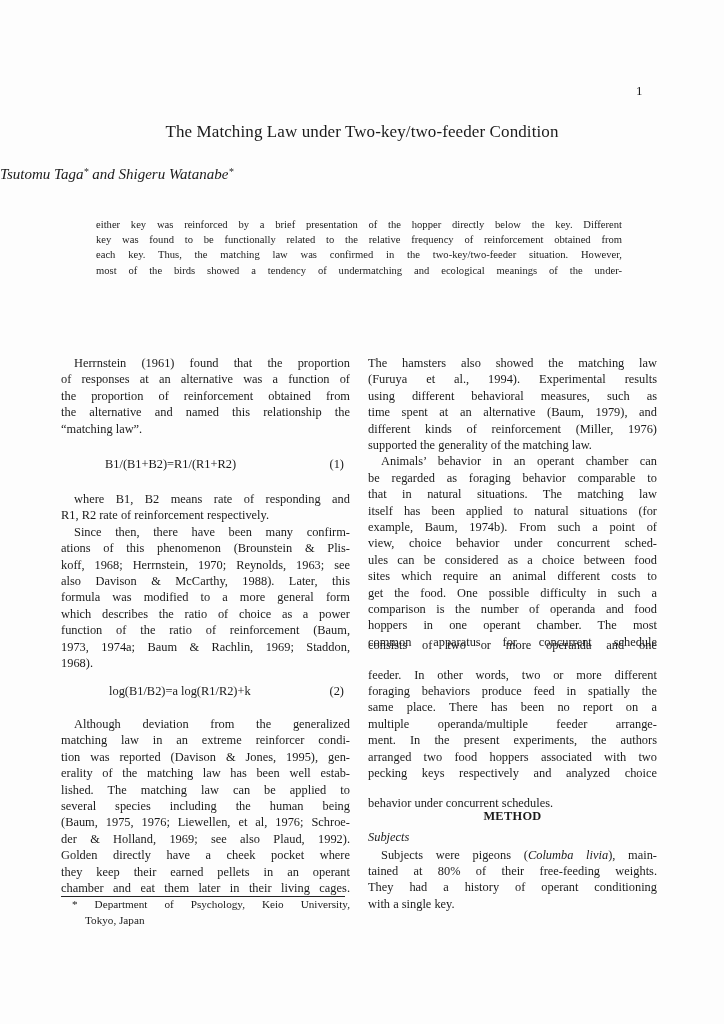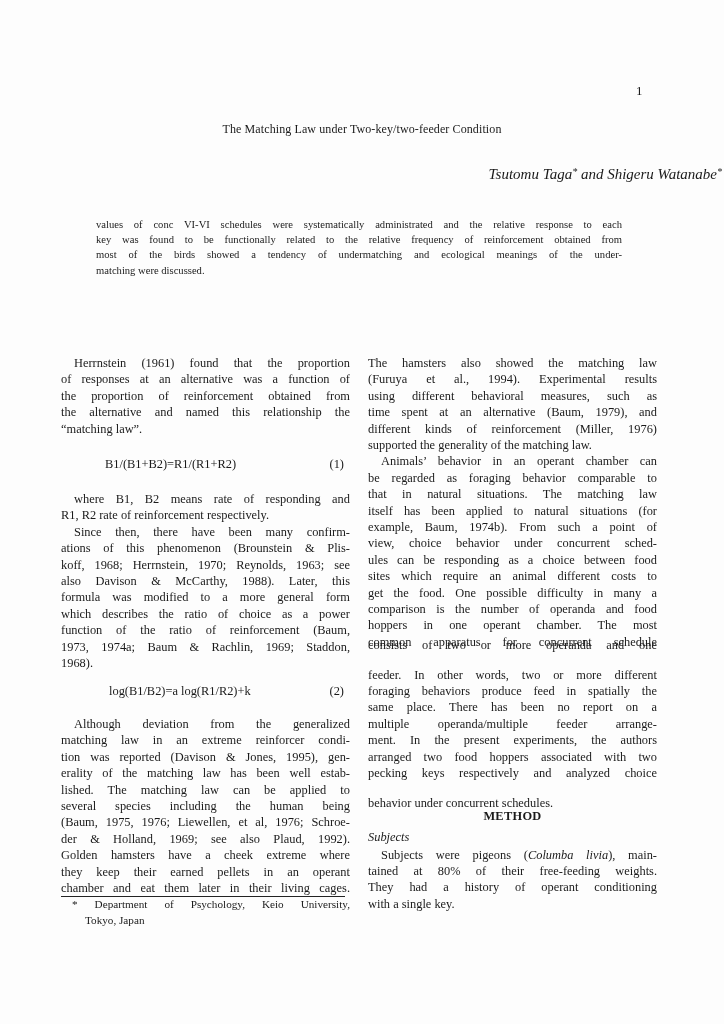--- a/index.html
+++ b/index.html
@@ -3,22 +3,22 @@
 <meta charset="utf-8">
 <style>
   html, body { margin: 0; padding: 0; }
   body {
     width: 724px; height: 1024px; background: #fdfdfd; position: relative;
     overflow: hidden; color: #1a1a1a;
     font-family: "Liberation Serif", "DejaVu Serif", serif;
   }
   .abs { position: absolute; }
   .page-number { left: 636px; top: 83px; font-size: 13px; }
-  .title { left: 0; width: 724px; top: 122px; text-align: center; font-size: 12px; letter-spacing: 0.1px; }
-  .authors { left: 0; width: 722px; top: 166px; text-align: right; font-size: 15px; font-style: italic; }
+  .title { left: 0; width: 724px; top: 122px; text-align: center; font-size: 17px; letter-spacing: 0.1px; }
+  .authors { left: 0; width: 722px; top: 166px; text-align: left; font-size: 15px; font-style: italic; }
   .authors sup { font-size: 10px; vertical-align: 4px; line-height: 0; }
   .abstract { left: 96px; width: 526px; top: 217px; font-size: 10.6px; line-height: 15.2px; }
   .abstract .ln { display: block; text-align: justify; text-align-last: justify; height: 15.2px; white-space: nowrap; }
   .abstract .ln.first { text-indent: 12px; }
   .abstract .ln.last { text-align-last: left; }
 
   .col { width: 289px; font-size: 12.4px; }
   .col-left { left: 61px; }
   .col-right { left: 368px; }
   .line {
@@ -45,24 +45,24 @@
 
 <div class="abs title">The Matching Law under Two-key/two-feeder Condition</div>
 
 <div class="abs authors">
   <span>Tsutomu Taga</span><sup>*</sup>
   <span>and</span>
   <span>Shigeru Watanabe</span><sup>*</sup>
 </div>
 
 <div class="abs abstract">
-  <span class="ln">values of conc VI-VI schedules were systematically administrated and the relative response to each</span>
+  <span class="ln">either key was reinforced by a brief presentation of the hopper directly below the key.  Different</span>
   <span class="ln">key was found to be functionally related to the relative frequency of reinforcement obtained from</span>
+  <span class="ln">each key.  Thus, the matching law was confirmed in the two-key/two-feeder situation.  However,</span>
   <span class="ln">most of the birds showed a tendency of undermatching and ecological meanings of the under-</span>
-  <span class="ln last">matching were discussed.</span>
 </div>
 
 <div class="abs col col-left" style="top:355px;">
   <div class="line indent" style="top:0px">Herrnstein (1961) found that the proportion</div>
   <div class="line" style="top:16.4px">of responses at an alternative was a function of</div>
   <div class="line" style="top:32.8px">the proportion of reinforcement obtained from</div>
   <div class="line" style="top:49.2px">the alternative and named this relationship the</div>
   <div class="line end" style="top:65.6px">“matching law”.</div>
 
   <div class="eq" style="top:101px">
@@ -89,21 +89,21 @@
   </div>
 
   <div class="line indent" style="top:361px">Although deviation from the generalized</div>
   <div class="line" style="top:377.4px">matching law in an extreme reinforcer condi-</div>
   <div class="line" style="top:393.8px">tion was reported (Davison &amp; Jones, 1995), gen-</div>
   <div class="line" style="top:410.2px">erality of the matching law has been well estab-</div>
   <div class="line" style="top:426.6px">lished.  The matching law can be applied to</div>
   <div class="line" style="top:443px">several species including the human being</div>
   <div class="line" style="top:459.4px">(Baum, 1975, 1976; Liewellen, et al, 1976; Schroe-</div>
   <div class="line" style="top:475.8px">der &amp; Holland, 1969; see also Plaud, 1992).</div>
-  <div class="line" style="top:492.2px">Golden hamsters have a cheek extreme where</div>
+  <div class="line" style="top:492.2px">Golden directly have a cheek pocket where</div>
   <div class="line" style="top:508.6px">they keep their earned pellets in an operant</div>
   <div class="line" style="top:525px">chamber and eat them later in their living cages.</div>
 
   <div class="footnote-rule" style="top:541px"></div>
   <div class="footnote l1" style="top:541px">
     <span>*</span>
     <span>Department of Psychology, Keio University,</span>
   </div>
   <div class="footnote l2" style="top:557px">Tokyo, Japan</div>
 </div>
@@ -115,23 +115,23 @@
   <div class="line" style="top:49.2px">time spent at an alternative (Baum, 1979), and</div>
   <div class="line" style="top:65.6px">different kinds of reinforcement (Miller, 1976)</div>
   <div class="line end" style="top:82px">supported the generality of the matching law.</div>
 
   <div class="line indent" style="top:98.4px">Animals’ behavior in an operant chamber can</div>
   <div class="line" style="top:114.8px">be regarded as foraging behavior comparable to</div>
   <div class="line" style="top:131.2px">that in natural situations.  The matching law</div>
   <div class="line" style="top:147.6px">itself has been applied to natural situations (for</div>
   <div class="line" style="top:164px">example, Baum, 1974b).  From such a point of</div>
   <div class="line" style="top:180.4px">view, choice behavior under concurrent sched-</div>
-  <div class="line" style="top:196.8px">ules can be responding as a choice between food</div>
+  <div class="line" style="top:196.8px">ules can be considered as a choice between food</div>
   <div class="line" style="top:213.2px">sites which require an animal different costs to</div>
-  <div class="line" style="top:229.6px">get the food.  One possible difficulty in many a</div>
+  <div class="line" style="top:229.6px">get the food.  One possible difficulty in such a</div>
   <div class="line" style="top:246px">comparison is the number of operanda and food</div>
   <div class="line" style="top:262.4px">hoppers in one operant chamber.  The most</div>
   <div class="line" style="top:278.8px">common apparatus for concurrent schedule</div>
   <div class="line" style="top:282px">consists of two or more operanda and one</div>
   <div class="line" style="top:311.6px">feeder.  In other words, two or more different</div>
   <div class="line" style="top:328px">foraging behaviors produce feed in spatially the</div>
   <div class="line" style="top:344.4px">same place.  There has been no report on a</div>
   <div class="line" style="top:360.8px">multiple operanda/multiple feeder arrange-</div>
   <div class="line" style="top:377.2px">ment.  In the present experiments, the authors</div>
   <div class="line" style="top:393.6px">arranged two food hoppers associated with two</div>

